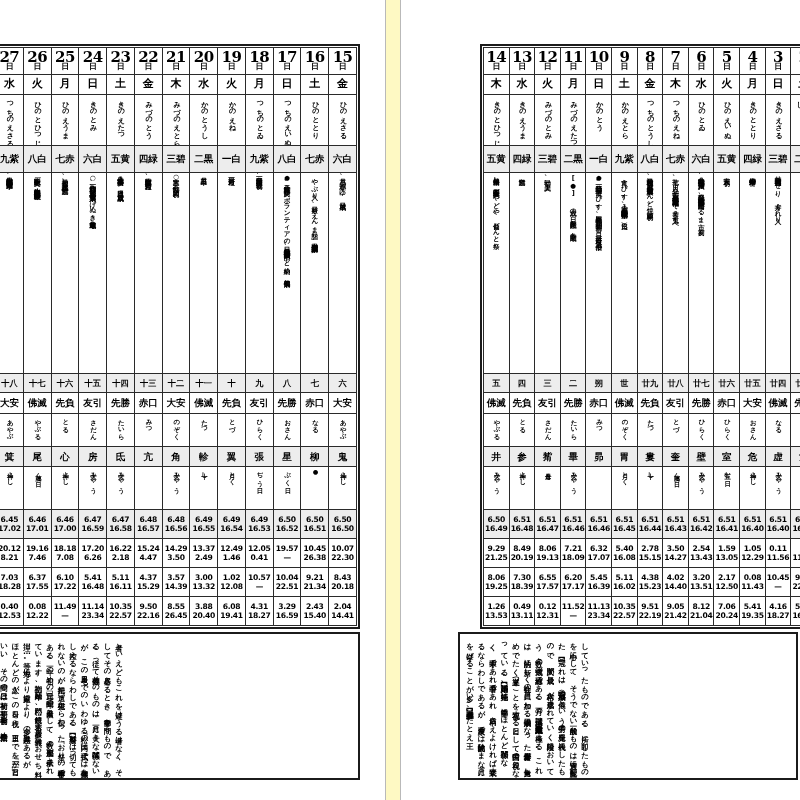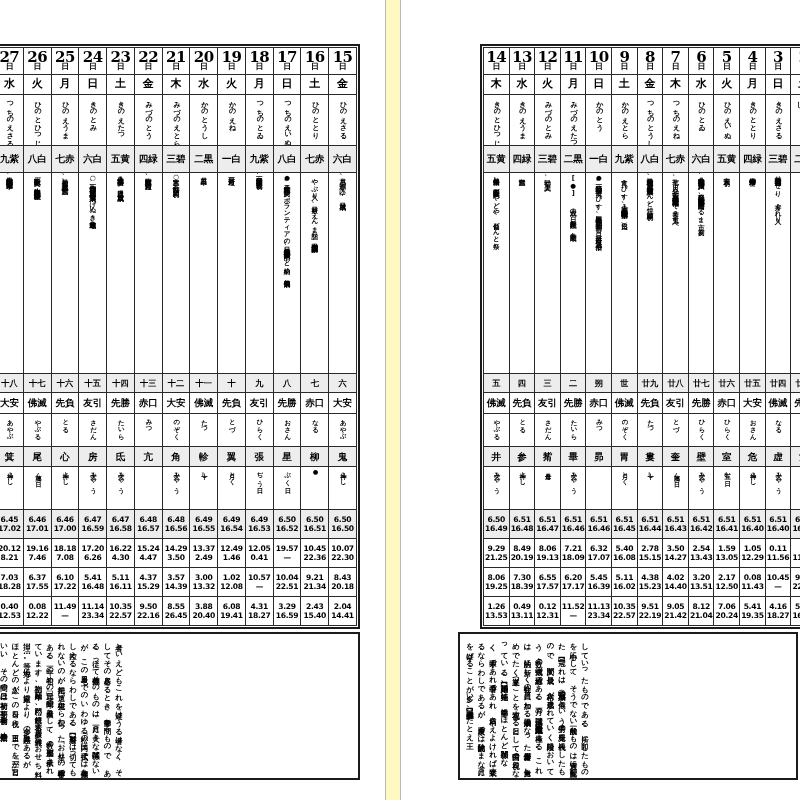--- a/index.html
+++ b/index.html
@@ -634,21 +634,21 @@
             <td>
               <div class="num">18.18</div>
               <div class="num">7.08</div>
             </td>
             <td>
               <div class="num">17.20</div>
               <div class="num">6.26</div>
             </td>
             <td>
               <div class="num">16.22</div>
-              <div class="num">4.30</div>
+              <div class="num">2.18</div>
             </td>
             <td>
               <div class="num">15.24</div>
               <div class="num">4.47</div>
             </td>
             <td>
               <div class="num">14.29</div>
               <div class="num">3.50</div>
             </td>
             <td>
@@ -662,21 +662,21 @@
             <td>
               <div class="num">12.05</div>
               <div class="num">0.41</div>
             </td>
             <td>
               <div class="num">19.57</div>
               <div class="num">—</div>
             </td>
             <td>
               <div class="num">10.45</div>
-              <div class="num">22.36</div>
+              <div class="num">26.38</div>
             </td>
             <td>
               <div class="num">10.07</div>
               <div class="num">22.30</div>
             </td>
           </tr>
           <tr class="r-t3">
             <td>
               <div class="num">7.03</div>
               <div class="num">18.28</div>

